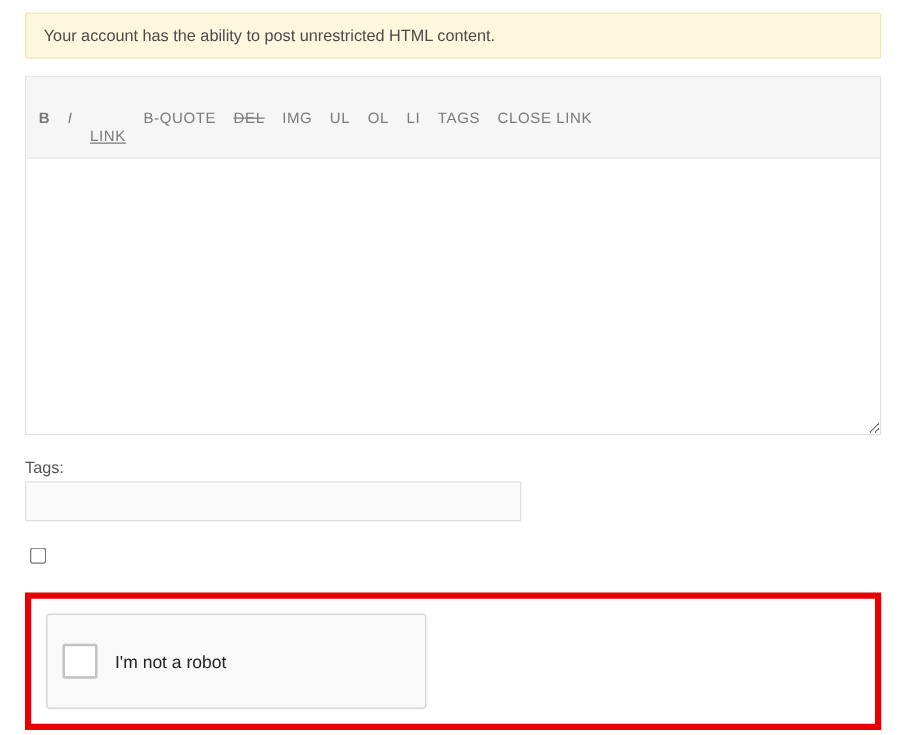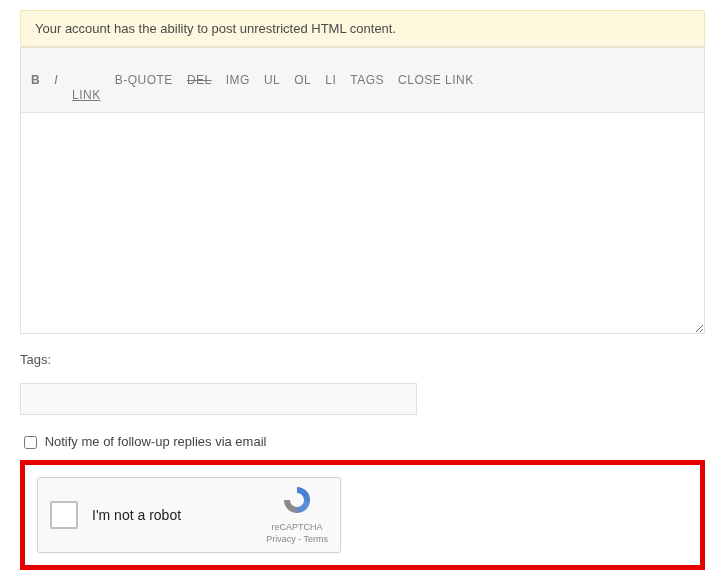--- a/index.html
+++ b/index.html
@@ -9,20 +9,21 @@
     font-family: -apple-system, BlinkMacSystemFont, "Segoe UI", Arial, sans-serif;
     font-size: 14px;
     color: #333;
     background: #fff;
     width: 725px;
   }
   .notice {
     background: #fdf7dd;
     border: 1px solid #f0e6b8;
     padding: 10px 14px;
+    margin-bottom: 14px;
     border-radius: 2px;
     color: #4a4a4a;
     font-size: 13px;
   }
   .editor {
     border: 1px solid #e0e0e0;
   }
   .toolbar {
     background: #f6f6f6;
     border-bottom: 1px solid #e4e4e4;
@@ -51,21 +52,21 @@
     border: none;
     resize: vertical;
     padding: 10px;
     font-family: inherit;
     font-size: 14px;
     display: block;
     background: #fff;
   }
   .tags-label {
     margin-top: 18px;
-    margin-bottom: 16px;
+    margin-bottom: 4px;
     font-size: 13px;
     color: #555;
   }
   .tags-input {
     width: 58%;
     border: 1px solid #e0e0e0;
     background: #fafafa;
     height: 32px;
     padding: 4px 8px;
     display: block;
@@ -73,21 +74,21 @@
   }
   .notify-row {
     margin-top: 18px;
     font-size: 13px;
     color: #444;
   }
   .notify-row input { margin-right: 4px; vertical-align: middle; }
   .highlight-box {
     border: 5px solid #e60000;
     padding: 12px;
-    margin-top: 8px;
+    margin-top: 20px;
   }
   .recaptcha {
     width: 304px;
     height: 76px;
     background: #f9f9f9;
     border: 1px solid #d3d3d3;
     border-radius: 3px;
     display: flex;
     align-items: center;
     padding: 0 12px;
@@ -158,39 +159,24 @@
     <button>CLOSE LINK</button>
   </div>
   <textarea style=""></textarea>
 </div>
 
 <div class="tags-label">Tags:</div>
 <input class="tags-input" type="text" value="" style="">
 
 <div class="notify-row">
   <input type="checkbox" style="">
-  <span>Notify me of follow-up replies via email</span>
 </div>
 
 <div class="highlight-box">
   <div class="recaptcha">
     <div class="checkbox"></div>
     <div class="label">I'm not a robot</div>
-    <div class="right">
-      <div class="logo">
-        <svg width="32" height="32" viewBox="0 0 32 32">
-          <path d="M16 3 A13 13 0 0 1 29 16 L23 16 A7 7 0 0 0 16 9 Z" fill="#4a80d1"></path>
-          <path d="M29 16 A13 13 0 0 1 16 29 L16 23 A7 7 0 0 0 23 16 Z" fill="#5b8dd6"></path>
-          <path d="M16 29 A13 13 0 0 1 3 16 L9 16 A7 7 0 0 0 16 23 Z" fill="#8a8a8a"></path>
-          <polygon points="29,14 29,18 25,16" fill="#4a80d1"></polygon>
-        </svg>
-      </div>
-      <div>reCAPTCHA</div>
-      <div>
-        <a href="#">Privacy</a><span> - </span><a href="#">Terms</a>
-      </div>
-    </div>
   </div>
 </div>
 
 <div class="submit-row">
   <button class="submit-btn">Submit</button>
 </div>
 
 </body></html>

